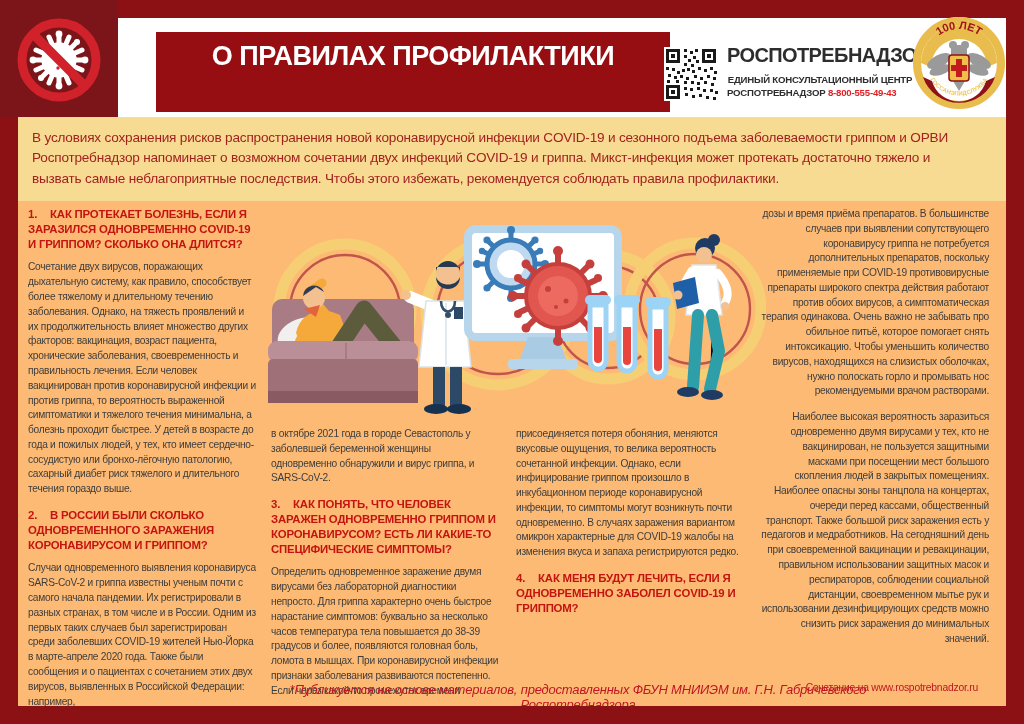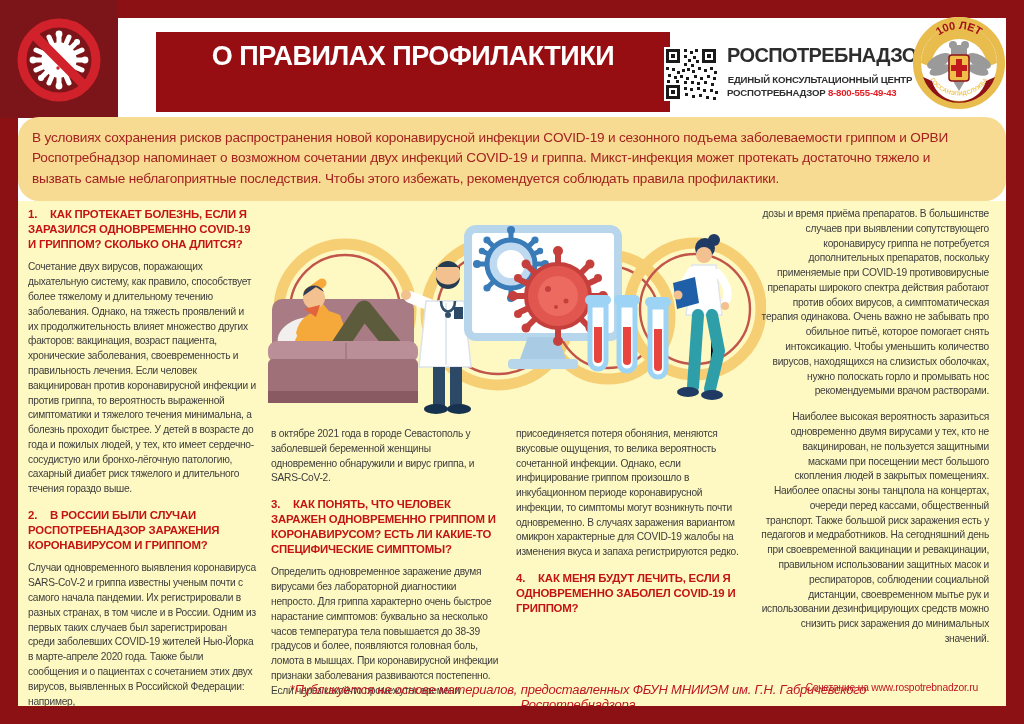--- a/index.html
+++ b/index.html
@@ -21,24 +21,24 @@
   .qr{position:absolute;left:664px;top:47px;width:54px;height:54px;}
   .logo-block{position:absolute;left:727px;top:44px;width:186px;}
   .org-name{font-size:20px;font-weight:bold;color:#2D2D2D;letter-spacing:-0.6px;white-space:nowrap;}
   .center-line{font-size:9.6px;font-weight:bold;color:#2D2D2D;letter-spacing:-0.2px;margin-top:2px;white-space:nowrap;}
   .center-line.first{margin-top:7px;text-align:center;}
   .phone{color:#E31E24;}
   .emblem{position:absolute;left:911px;top:15px;width:96px;height:96px;}
   
   .intro-band{
     position:absolute;left:18px;top:117px;width:988px;height:84px;background:#F8DB92;
-    color:#A32220;font-size:13.6px;line-height:1.5;padding:11px 26px 0 14px;letter-spacing:-0.2px;border-radius:21px;
+    color:#A32220;font-size:13.6px;line-height:1.5;padding:11px 26px 0 14px;letter-spacing:-0.2px;
   }
   
-  .content{position:absolute;left:18px;top:201px;width:988px;height:505px;background:#fef9c3;overflow:hidden;}
+  .content{position:absolute;left:18px;top:201px;width:988px;height:505px;background:#fdba74;overflow:hidden;}
   .col{position:absolute;top:6px;width:228px;font-size:10.2px;line-height:1.45;color:#3D3D3D;letter-spacing:-0.25px;}
   .col-0{left:10px;}
   .col-1{left:253px;padding-top:220px;}
   .col-2{left:498px;padding-top:220px;}
   .col-3{left:743px;text-align:right;}
   .q-head{color:#C31411;font-weight:bold;font-size:11.4px;line-height:1.3;margin:0 0 9px 0;letter-spacing:-0.2px;}
   .q-num{margin-right:13px;}
   .q-body{margin:0 0 11px 0;}
   .illustration{position:absolute;left:240px;top:0;width:508px;height:216px;}
   
@@ -349,21 +349,21 @@
         <path d="M 440,114 L 435,186" stroke="#2E9EA8" stroke-width="12" stroke-linecap="round"></path>
         <path d="M 454,114 L 461,150 L 452,188" stroke="#2E9EA8" stroke-width="12" stroke-linecap="round" stroke-linejoin="round"></path>
         <ellipse cx="430" cy="191" rx="11" ry="5" fill="#1F3A63"></ellipse>
         <ellipse cx="454" cy="194" rx="11" ry="5" fill="#1F3A63"></ellipse>
       </g>
     </svg>
 
     <div class="col col-0">
         <div class="q-head"><span class="q-num">1.</span><span>КАК ПРОТЕКАЕТ БОЛЕЗНЬ, ЕСЛИ Я ЗАРАЗИЛСЯ ОДНОВРЕМЕННО COVID-19 И ГРИППОМ? СКОЛЬКО ОНА ДЛИТСЯ?</span></div>
         <p class="q-body">Сочетание двух вирусов, поражающих дыхательную систему, как правило, способствует более тяжелому и длительному течению заболевания. Однако, на тяжесть проявлений и их продолжительность влияет множество других факторов: вакцинация, возраст пациента, хронические заболевания, своевременность и правильность лечения. Если человек вакцинирован против коронавирусной инфекции и против гриппа, то вероятность выраженной симптоматики и тяжелого течения минимальна, а болезнь проходит быстрее. У детей в возрасте до года и пожилых людей, у тех, кто имеет сердечно-сосудистую или бронхо-лёгочную патологию, сахарный диабет риск тяжелого и длительного течения гораздо выше.</p>
-        <div class="q-head"><span class="q-num">2.</span><span>В РОССИИ БЫЛИ СЛУЧАИ РОСПОТРЕБНАДЗОР ЗАРАЖЕНИЯ КОРОНАВИРУСОМ И ГРИППОМ?</span></div>
+        <div class="q-head"><span class="q-num">2.</span><span>В РОССИИ БЫЛИ СКОЛЬКО ОДНОВРЕМЕННОГО ЗАРАЖЕНИЯ КОРОНАВИРУСОМ И ГРИППОМ?</span></div>
         <p class="q-body">Случаи одновременного выявления коронавируса SARS-CoV-2 и гриппа известны ученым почти с самого начала пандемии. Их регистрировали в разных странах, в том числе и в России. Одним из первых таких случаев был зарегистрирован среди заболевших COVID-19 жителей Нью-Йорка в марте-апреле 2020 года. Также были сообщения и о пациентах с сочетанием этих двух вирусов, выявленных в Российской Федерации: например,</p>
       </div>
     <div class="col col-1">
         <p class="q-body">в октябре 2021 года в городе Севастополь у заболевшей беременной женщины одновременно обнаружили и вирус гриппа, и SARS-CoV-2.</p>
         <div class="q-head"><span class="q-num">3.</span><span>КАК ПОНЯТЬ, ЧТО ЧЕЛОВЕК ЗАРАЖЕН ОДНОВРЕМЕННО ГРИППОМ И КОРОНАВИРУСОМ? ЕСТЬ ЛИ КАКИЕ-ТО СПЕЦИФИЧЕСКИЕ СИМПТОМЫ?</span></div>
         <p class="q-body">Определить одновременное заражение двумя вирусами без лабораторной диагностики непросто. Для гриппа характерно очень быстрое нарастание симптомов: буквально за несколько часов температура тела повышается до 38-39 градусов и более, появляются головная боль, ломота в мышцах. При коронавирусной инфекции признаки заболевания развиваются постепенно. Если через какой-то промежуток времени</p>
       </div>
     <div class="col col-2">
         <p class="q-body">присоединяется потеря обоняния, меняются вкусовые ощущения, то велика вероятность сочетанной инфекции. Однако, если инфицирование гриппом произошло в инкубационном периоде коронавирусной инфекции, то симптомы могут возникнуть почти одновременно. В случаях заражения вариантом омикрон характерные для COVID-19 жалобы на изменения вкуса и запаха регистрируются редко.</p>
         <div class="q-head"><span class="q-num">4.</span><span>КАК МЕНЯ БУДУТ ЛЕЧИТЬ, ЕСЛИ Я ОДНОВРЕМЕННО ЗАБОЛЕЛ COVID-19 И ГРИППОМ?</span></div>

